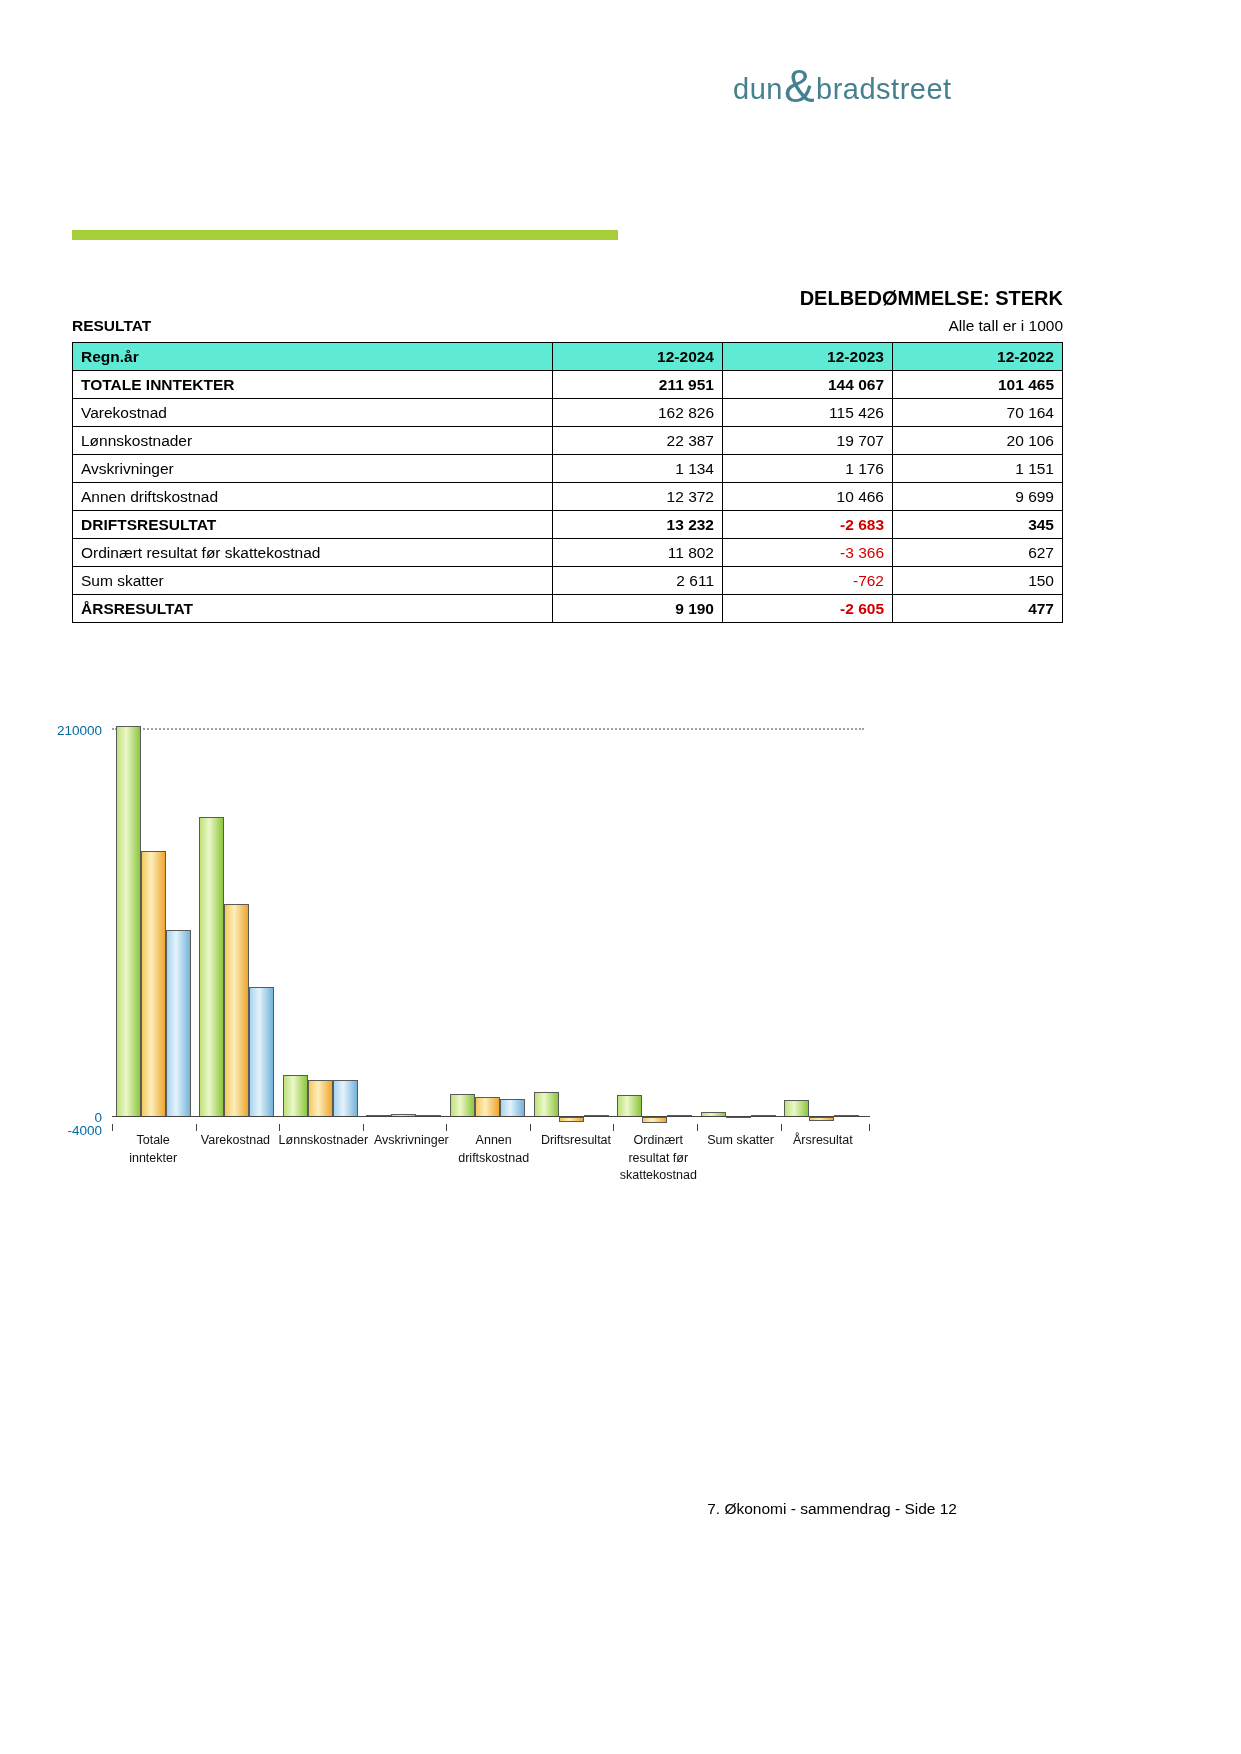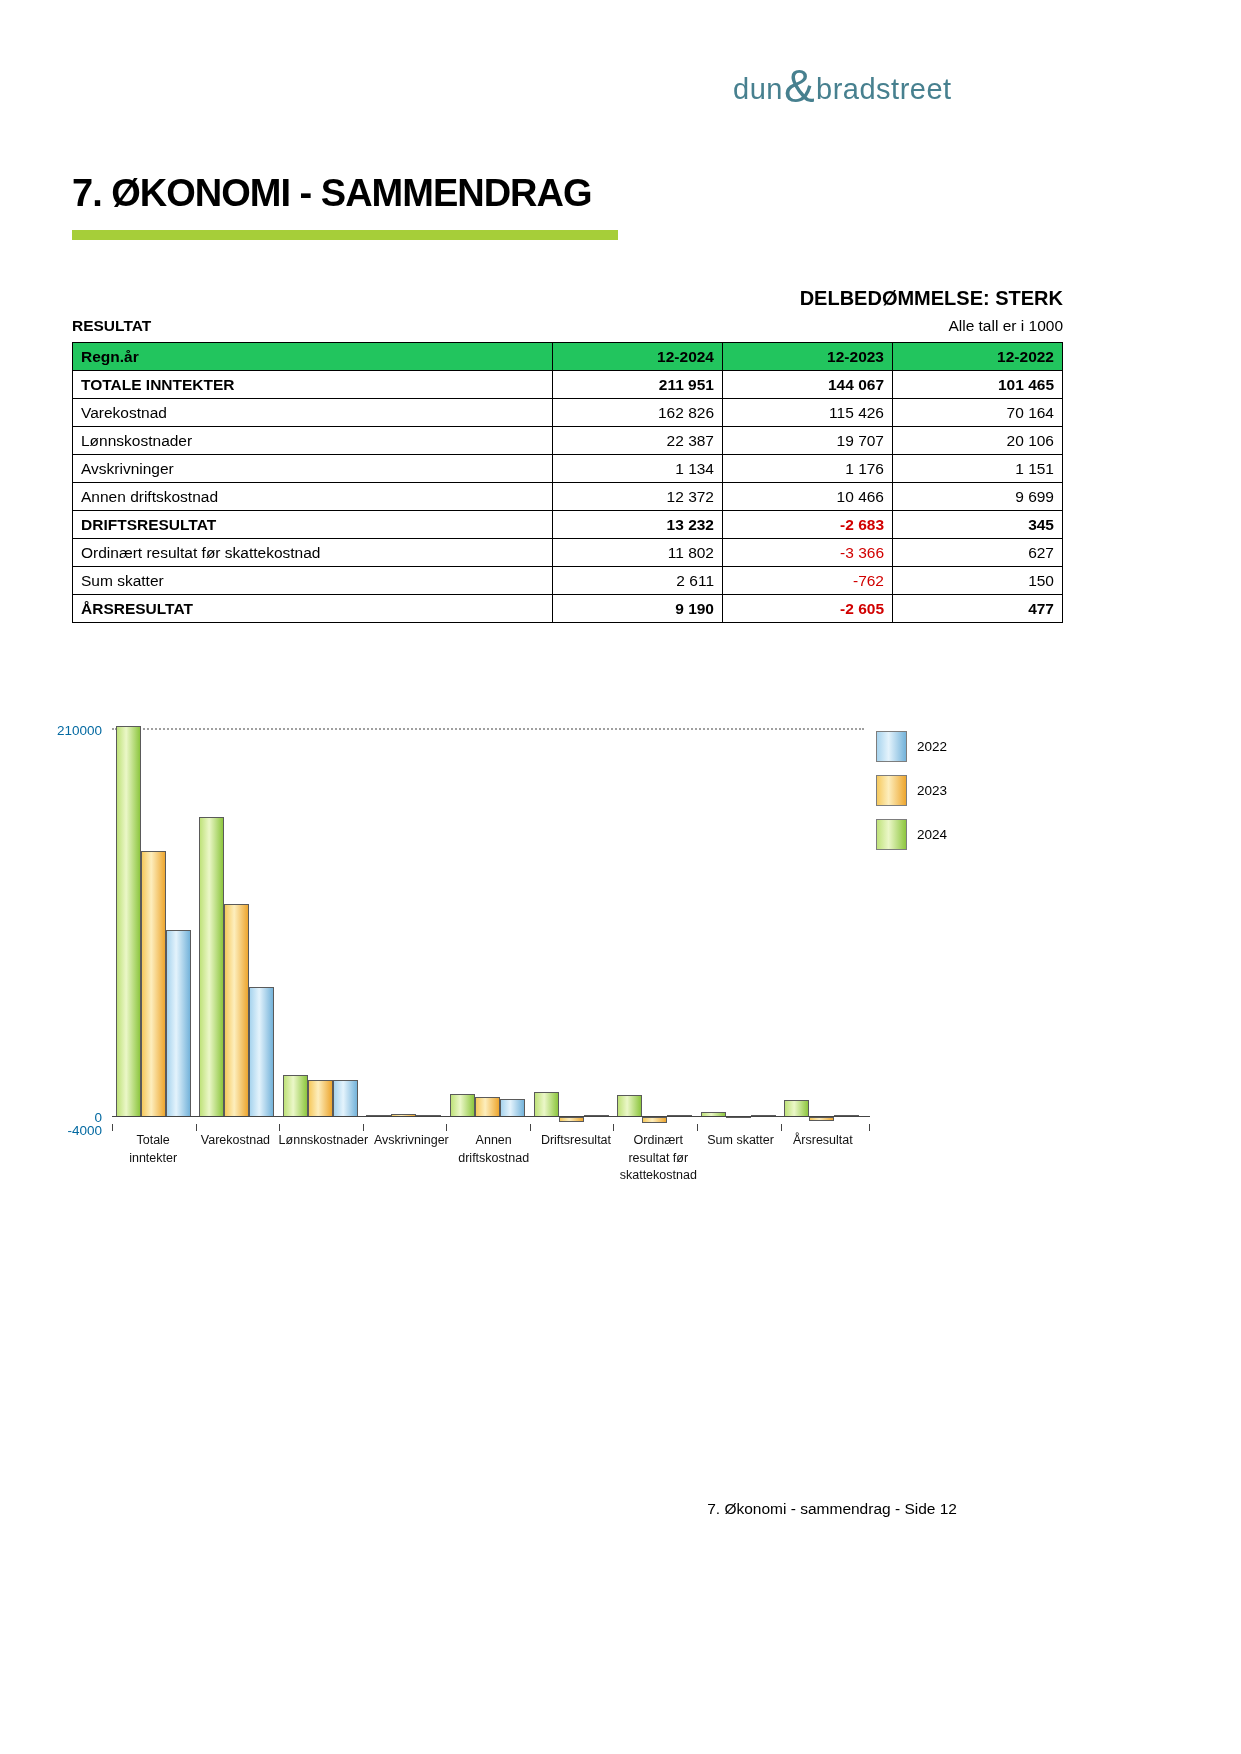--- a/index.html
+++ b/index.html
@@ -20,21 +20,21 @@
              font-size:20px; font-weight:bold; }
   .subhead { position:absolute; top:317px; left:72px; width:991px; display:flex;
              justify-content:space-between; font-size:15.5px;gap:44px; }
   .subhead .left { font-weight:bold; }
   
   table.fin { position:absolute; top:342px; left:72px; width:991px; border-collapse:collapse;
               font-size:15.5px; table-layout:fixed; }
   .fin th, .fin td { border:1px solid #000; padding:4px 8px; height:19px; overflow:hidden; }
   .fin th.lab, .fin td.lab { text-align:left; }
   .fin th.num, .fin td.num { text-align:right; width:153px;margin-top:34px; }
-  .fin thead th { background:#22c55e; font-weight:bold; }
+  .fin thead th { background:#5eead4; font-weight:bold; }
   .fin tr.bold td { font-weight:bold; }
   .fin td.neg { color:#d10000; }
   
   .plot { position:absolute; top:726px; left:112px; width:752px; height:398px; display:flex; }
   .grid { position:absolute; left:0; right:0; height:0; border-top:2px dotted #a0a0a0; }
   .axis { position:absolute; left:0; right:-6px; height:0; border-top:1px solid #444; }
   .bar-group { flex:1 1 0; position:relative; height:100%; }
   .bar { position:absolute; width:25px; border:1px solid #5a5a5a; box-sizing:border-box; }
   .tick { position:absolute; left:0; bottom:-7px; height:7px; width:0; border-left:1px solid #444; }
   .tick.end { left:auto; right:-6px; }
@@ -55,21 +55,20 @@
 <body>
 
 <div class="page">
 
   <div class="logo">
     <span>dun</span>
       <span class="amp">&amp;</span>
       <span>bradstreet</span>
   </div>
 
-  <div class="title">7. ØKONOMI - SAMMENDRAG</div>
   <div class="rule"></div>
 
   <div class="rating">DELBEDØMMELSE: STERK</div>
   <div class="subhead">
     <span class="left">RESULTAT</span>
     <span class="right">Alle tall er i 1000</span>
   </div>
 
   <table class="fin">
     <thead>
@@ -204,30 +203,16 @@
       <div>Totale inntekter</div>
       <div>Varekostnad</div>
       <div>Lønnskostnader</div>
       <div>Avskrivninger</div>
       <div>Annen driftskostnad</div>
       <div>Driftsresultat</div>
       <div>Ordinært resultat før skattekostnad</div>
       <div>Sum skatter</div>
       <div>Årsresultat</div>
     </div>
-  <div class="legend" id="legend">
-      <div class="legend-item">
-        <div class="swatch" style="background: linear-gradient(90deg, rgb(168, 212, 238) 0%, rgb(228, 243, 252) 40%, rgb(116, 179, 218) 100%);"></div>
-        <div class="legend-label">2022</div>
-      </div>
-      <div class="legend-item">
-        <div class="swatch" style="background: linear-gradient(90deg, rgb(246, 201, 94) 0%, rgb(253, 238, 189) 40%, rgb(237, 166, 47) 100%);"></div>
-        <div class="legend-label">2023</div>
-      </div>
-      <div class="legend-item">
-        <div class="swatch" style="background: linear-gradient(90deg, rgb(191, 226, 122) 0%, rgb(235, 247, 200) 40%, rgb(141, 198, 63) 100%);"></div>
-        <div class="legend-label">2024</div>
-      </div>
-    </div>
 
   <div class="footer">7. Økonomi - sammendrag - Side 12</div>
 
 </div>
 
 </body></html>

